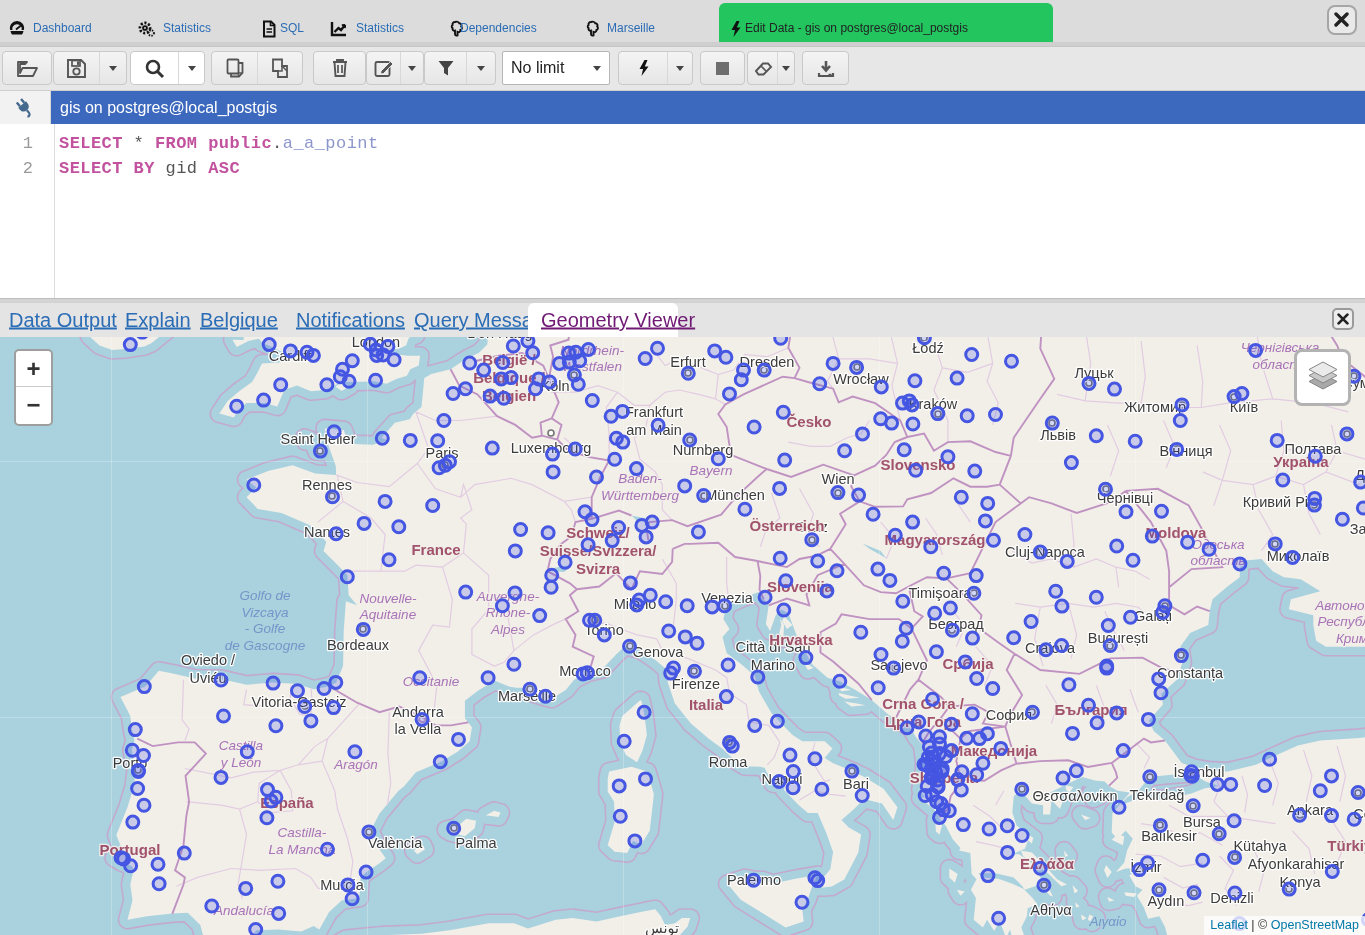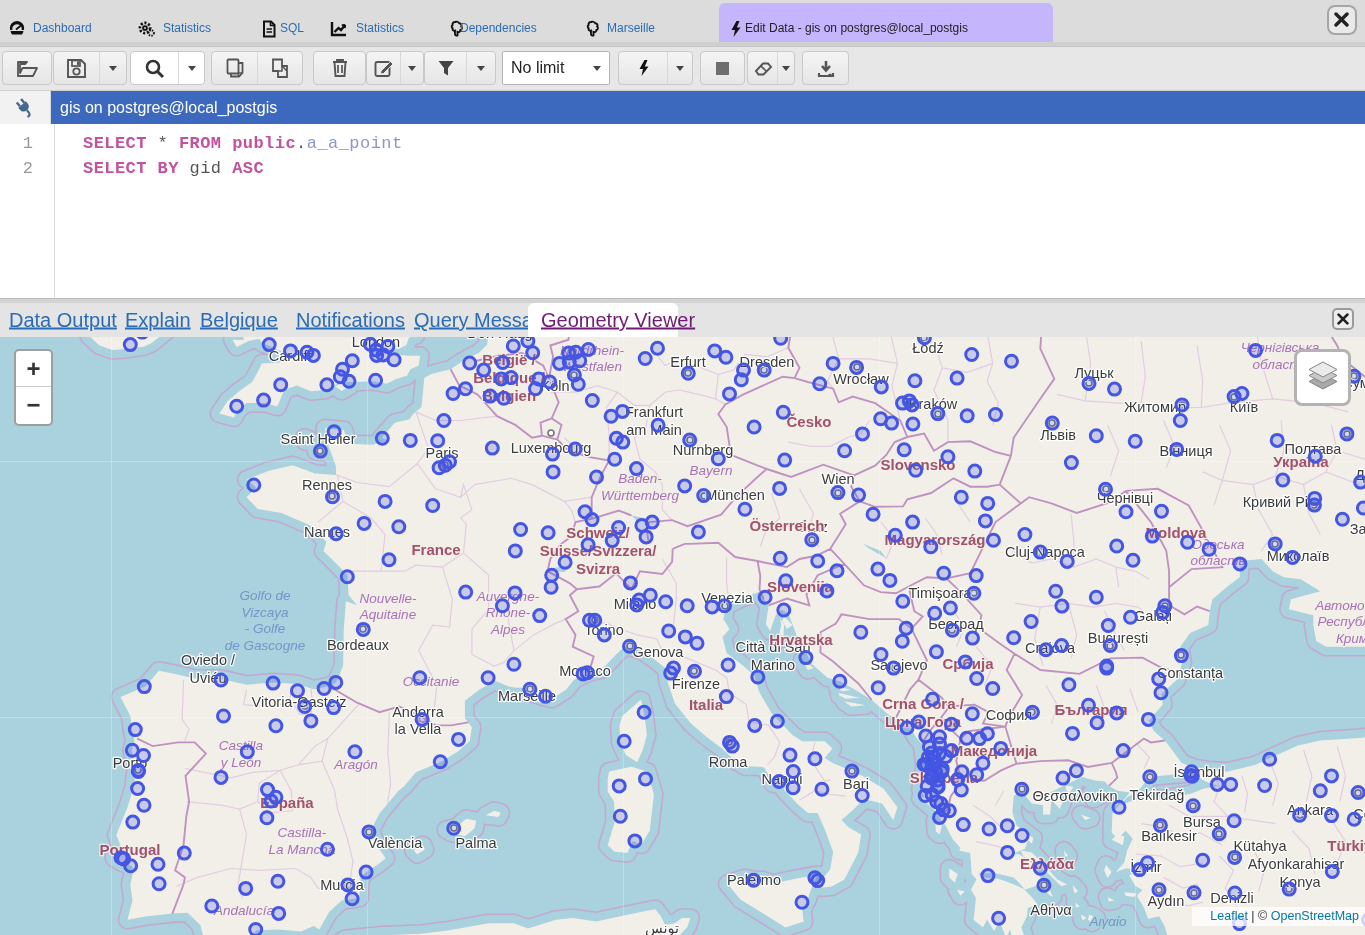--- a/index.html
+++ b/index.html
@@ -2,55 +2,55 @@
 <html><head>
 <meta charset="utf-8">
 <style>
 * { margin:0; padding:0; box-sizing:border-box; }
 html,body { width:1365px; height:935px; overflow:hidden; font-family:"Liberation Sans", sans-serif; background:#ffffff; position:relative; }
 .abs { position:absolute; }
 
 #tabbar { left:0; top:0; width:1365px; height:46px; background:#dcdcdc; }
 #tabbar .tx { position:absolute; top:19px; font-size:12px; color:#2a6cb5; white-space:nowrap; transform:translateY(-50%); top:28px; }
 #tabbar .ic { position:absolute; top:20px; }
-#activetab { position:absolute; left:719px; top:3px; width:334px; height:39px; background:#c4b5fd; border-radius:6px 6px 0 0; }
+#activetab { position:absolute; left:719px; top:3px; width:334px; height:39px; background:#22c55e; border-radius:6px 6px 0 0; }
 #activetab .tx { color:#222222; }
 #closebtn { position:absolute; left:1327px; top:5px; width:30px; height:30px; border:2.5px solid #a6a6a6; border-radius:8px; background:#e9e9e9; }
 
 #toolbar { left:0; top:46px; width:1365px; height:45px; background:#e7e7e7; border-top:1px solid #c6c6c6; border-bottom:1px solid #cfcfcf; }
 .grp { position:absolute; top:4px; height:34px; border:1px solid #c9c9c9; border-radius:4px; background:linear-gradient(#f4f4f4,#e6e6e6); display:flex; }
 .grp.white { background:#ffffff; }
 .tb { display:flex; align-items:center; justify-content:center; border-right:1px solid #d8d8d8; }
 .tb:last-child { border-right:none; }
 #sel { position:absolute; left:502px; top:4px; width:108px; height:34px; background:#ffffff; border:1px solid #b5b5b5; border-radius:2px; font-size:16px; color:#222; padding:0 8px; display:flex; align-items:center; justify-content:space-between; }
 
 #connbar { left:0; top:91px; width:1365px; height:33px; }
 #connbar .plug { position:absolute; left:0; top:0; width:51px; height:33px; background:#f2f2f2; border-right:1px solid #d8d8d8; display:flex; align-items:center; justify-content:center; }
 #connbar .title { position:absolute; left:51px; top:0; width:1314px; height:33px; background:#3c68bd; color:#ffffff; font-size:16px; display:flex; align-items:center; padding-left:9px; }
 
 #editor { left:0; top:124px; width:1365px; height:174px; background:#ffffff; font-family:"Liberation Mono", monospace; font-size:17px; }
 #editor .gutter { position:absolute; left:0; top:0; width:55px; height:174px; background:#ffffff; border-right:1px solid #dddddd; }
 .lnum { position:absolute; width:33px; text-align:right; color:#999999; }
-.codeln { position:absolute; left:59px; white-space:pre; letter-spacing:0.45px;margin-left:24px; }
+.codeln { position:absolute; left:59px; white-space:pre; letter-spacing:0.45px; }
 .kw { color:#c2519e; font-weight:bold; }
 .id2 { color:#8d96cc; }
 .pl { color:#555555; }
 
 #resdiv { left:0; top:298px; width:1365px; height:5px; background:#d4d4d4; border-top:1px solid #bdbdbd; }
 #restabs { left:0; top:303px; width:1365px; height:34px; background:#e4e4e4; }
 #restabs .tx { position:absolute; top:17px; transform:translateY(-50%); font-size:20px; color:#2a6cb5; white-space:nowrap;text-decoration:underline; }
 #geomtab { position:absolute; left:528px; top:0; width:150px; height:34px; background:#ffffff; border-radius:6px 6px 0 0; }
 #rclose { position:absolute; left:1332px; top:5px; width:22px; height:22px; border:2px solid #9a9a9a; border-radius:5px; background:#ededed; }
 
 #map { left:0; top:337px; width:1365px; height:598px; overflow:hidden; }
 #zoomctl { position:absolute; left:14px; top:12px; width:39px; height:77px; background:#ffffff; border:2px solid #9e9e9e; border-radius:5px; z-index:5; }
 #zoomctl .zb { width:35px; height:36px; text-align:center; font-size:24px; font-weight:bold; color:#333; line-height:35px; }
 #zoomctl .zb:first-child { border-bottom:1px solid #cccccc; }
 #layersctl { position:absolute; left:1294px; top:12px; width:57px; height:57px; background:#ffffff; border:3px solid #b3b3b3; border-radius:8px; z-index:5; display:flex; align-items:center; justify-content:center; }
-#attrib { position:absolute; right:0; bottom:9px; background:rgba(255,255,255,0.75); font-size:12.5px; color:#333; padding:2px 6px 3px 18px; z-index:5; }
+#attrib { position:absolute; right:0; bottom:0; background:rgba(255,255,255,0.75); font-size:12.5px; color:#333; padding:2px 6px 3px 6px; z-index:5; }
 #attrib a { color:#0078a8; text-decoration:none; }
 </style>
 </head>
 <body>
 <svg width="0" height="0" style="position:absolute">
 <defs>
 <g id="i-dash">
         <path d="M8 1 A7 7 0 0 0 1.2 10 L3.5 10 A4.5 4.5 0 0 1 8 4.2 A4.5 4.5 0 0 1 12.5 10 L14.8 10 A7 7 0 0 0 8 1 Z" fill="#111"></path>
         <path d="M1.5 11 A7 7 0 0 0 3 14.5 L13 14.5 A7 7 0 0 0 14.5 11 Z" fill="#111"></path>
         <path d="M7 9.5 L12 5.5" stroke="#111" stroke-width="1.8"></path>

